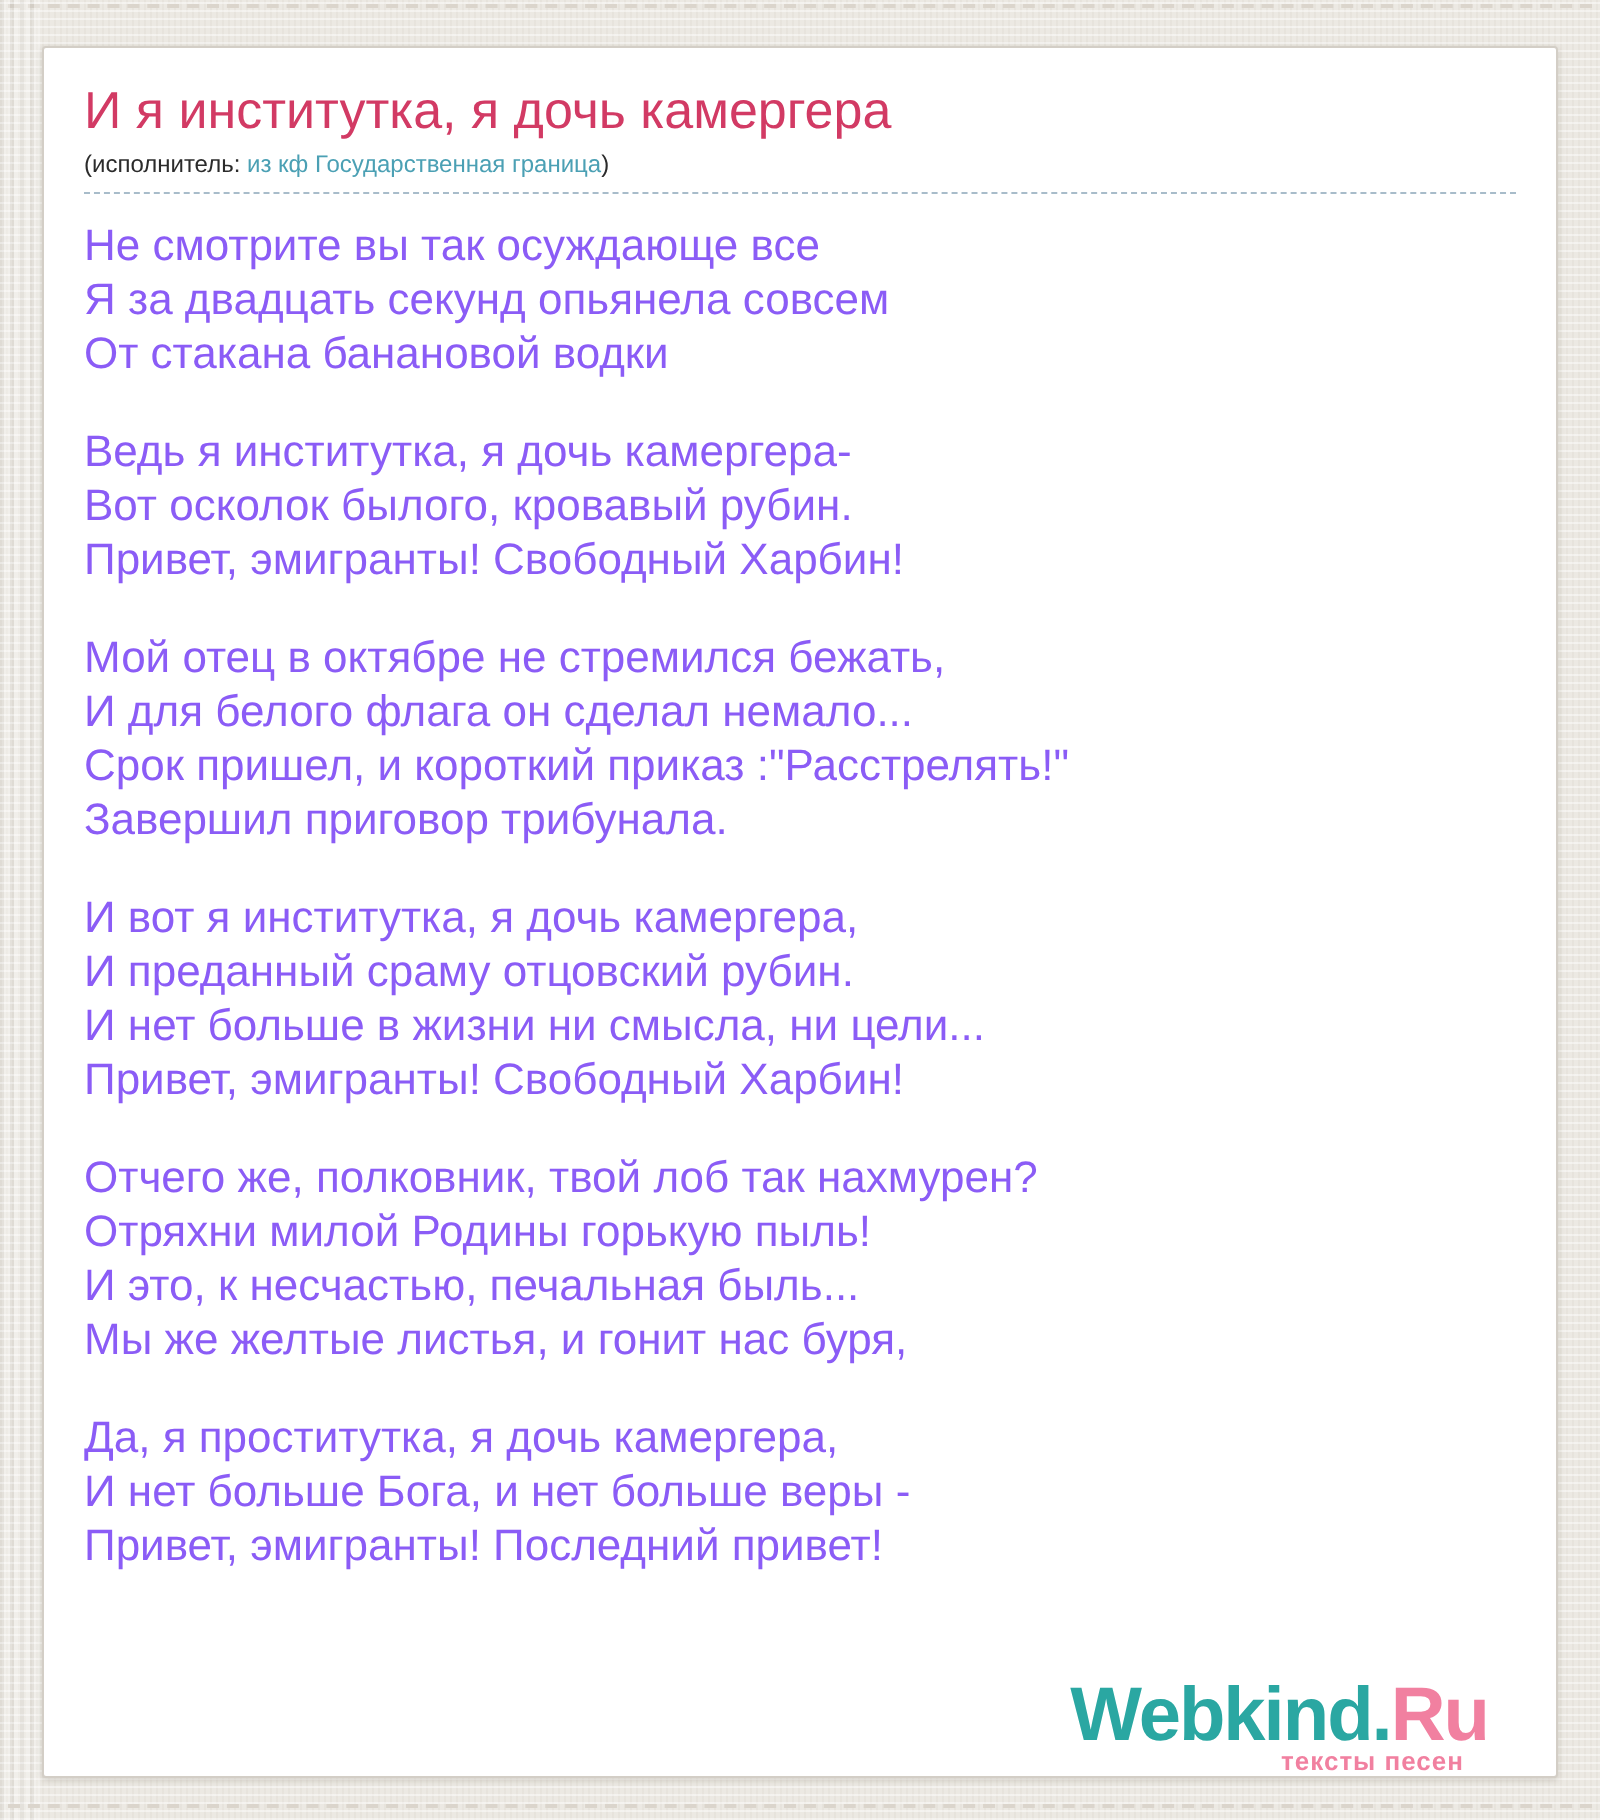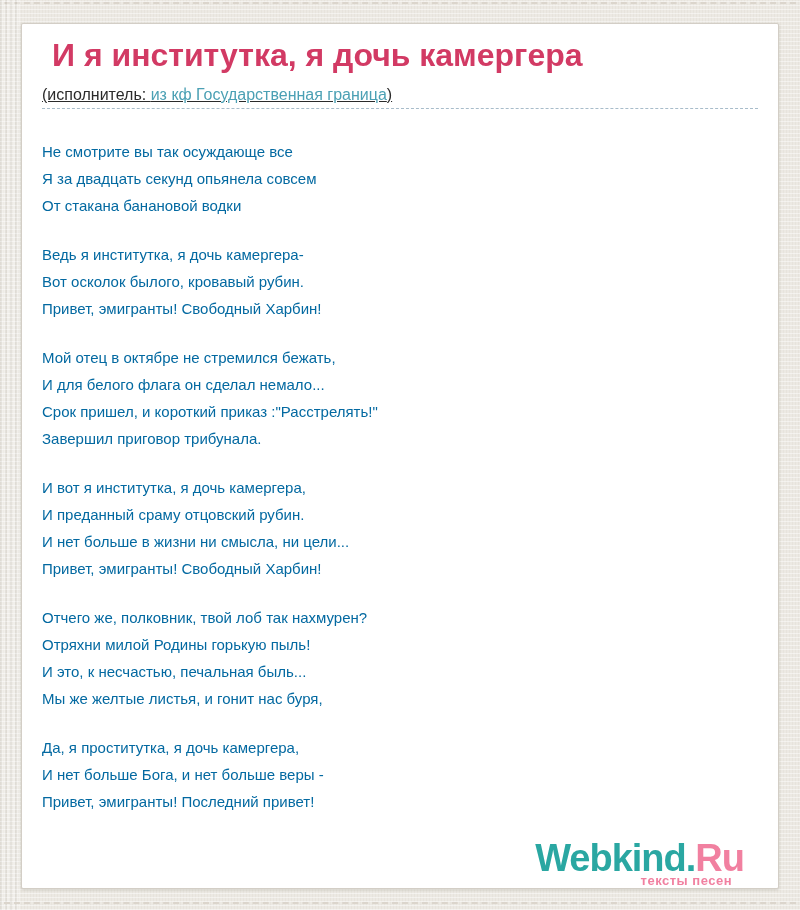--- a/index.html
+++ b/index.html
@@ -38,45 +38,44 @@
     top: 23px;
     width: 716px;
     height: 864px;
     padding: 0 20px;
     background: #ffffff;
     border: 1px solid #d3cec6;
     border-radius: 2px;
     box-shadow: 0 1px 3px rgba(120,110,95,0.28);
   }
   .song-title {
-    margin: 16px 0 0 10px;
-    font-size: 32px;
+    margin: 16px 0 0 0;
+    font-size: 26px;
     line-height: 30px;
-    font-weight: 700;
+    font-weight: 400;
     color: var(--title, #d23a64);
   }
   .performer-line {
-    margin: 15px 0 0 0;
-    font-size: 16px;
+    margin: 3px 0 0 0;
+    font-size: 12px;
     line-height: 19px;
     color: #2b2b2b;
     border-bottom: 1px dashed #a8bcca;
     padding-bottom: 4px;
-    text-decoration: underline;
   }
   .performer-link {
     color: var(--link, #4ba0b4);
     text-decoration: none;
     cursor: pointer;
   }
   .lyrics {
-    margin-top: 29px;
-    font-size: 15px;
+    margin-top: 12px;
+    font-size: 22px;
     line-height: 27px;
-    color: #0369a1;
+    color: #8b5cf6;
   }
   .stanza { margin: 0 0 22px 0; }
   .line { white-space: pre-wrap; }
   .site-logo {
     position: absolute;
     right: 34px;
     bottom: 1px;
     text-align: right;
     font-weight: bold;
     cursor: pointer;

